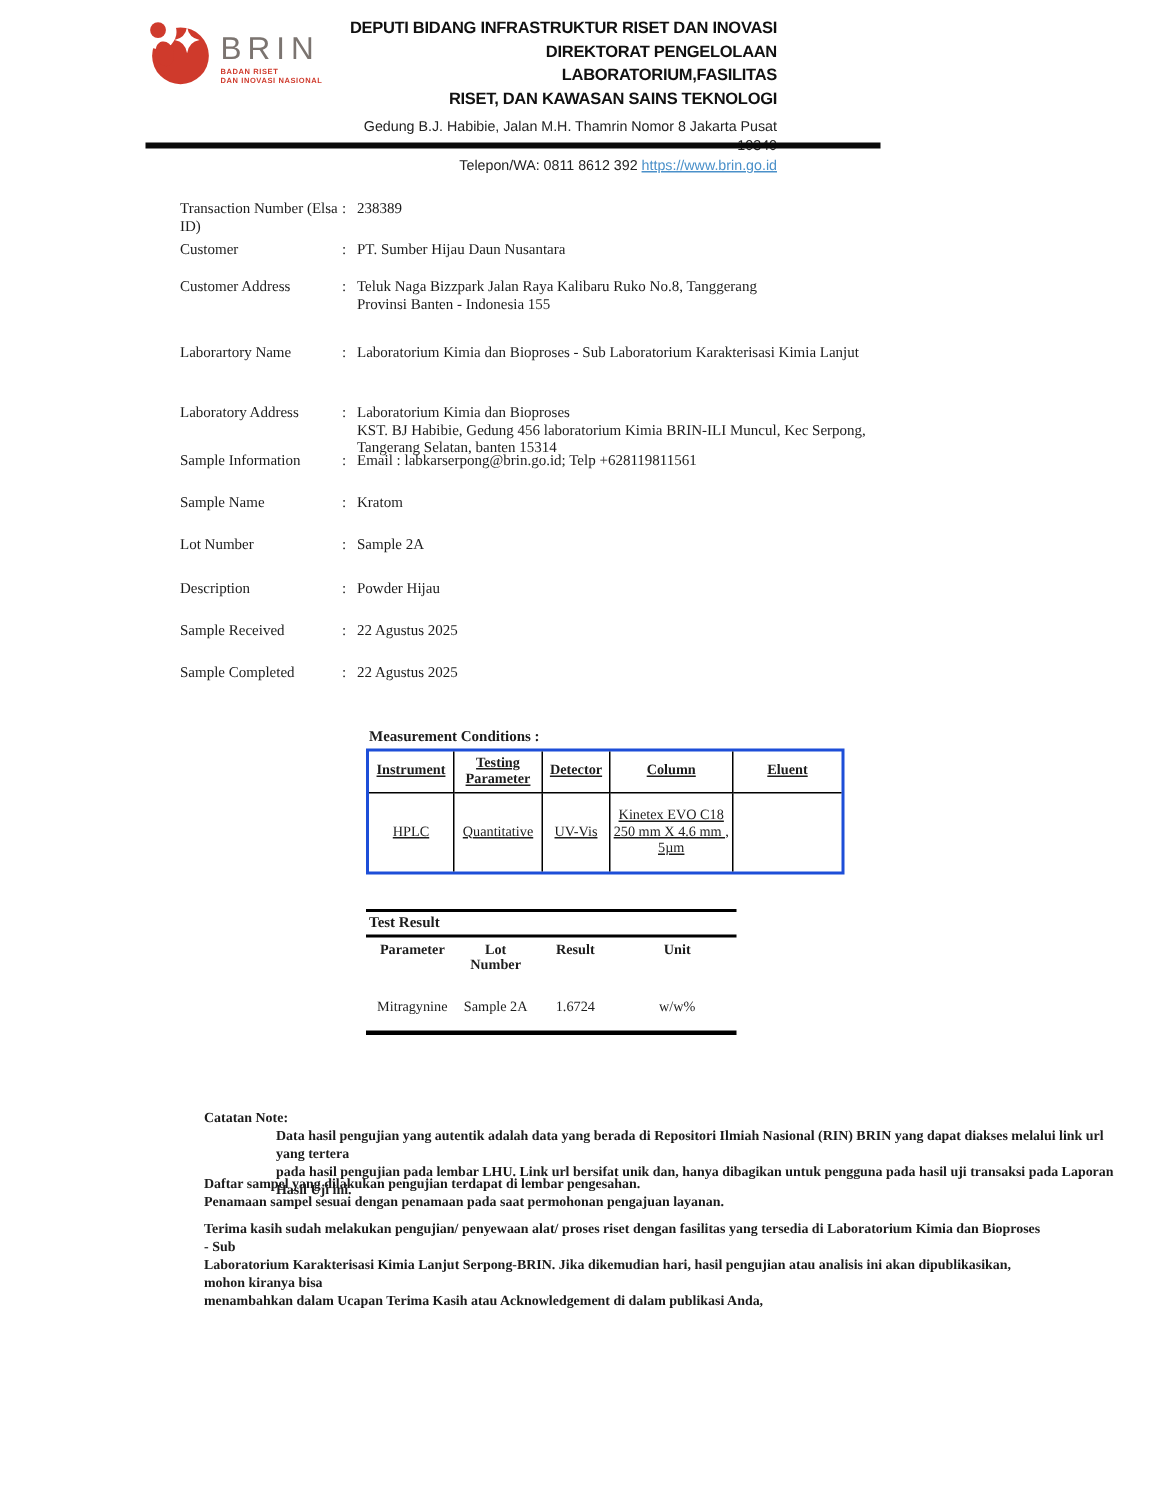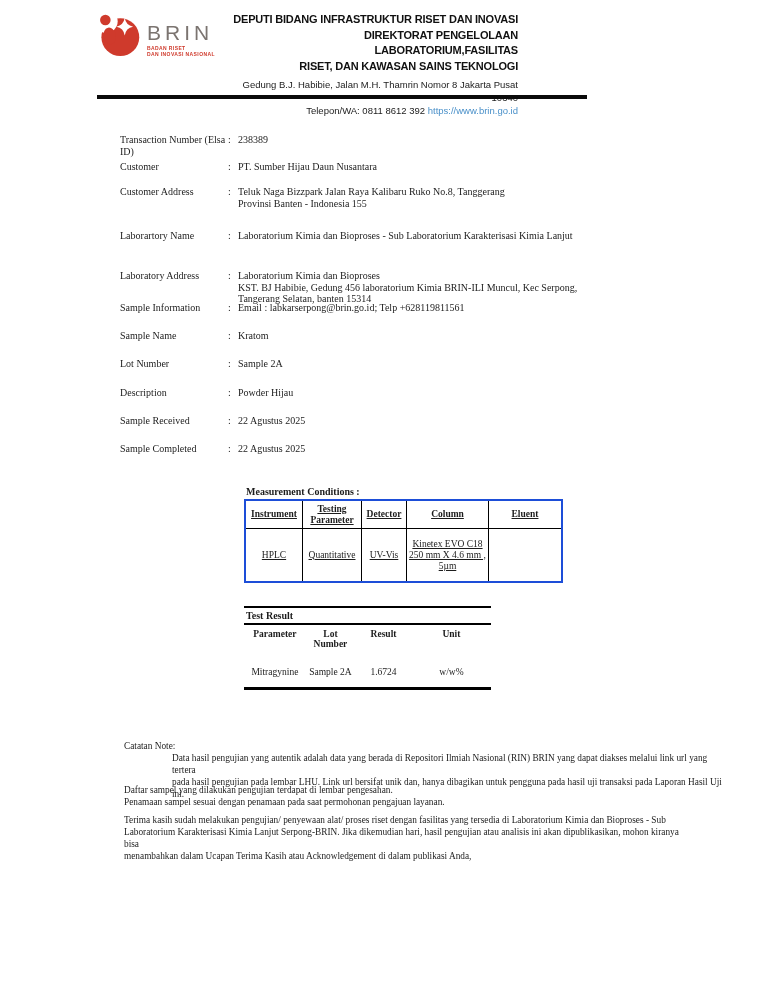--- a/index.html
+++ b/index.html
@@ -11,21 +11,21 @@
   .logo-icon{width:44px;height:44px;display:block;}
   .wordmark{margin-left:6px;margin-top:6px;font-family:"Liberation Sans",sans-serif;}
   .wordmark-text{font-size:21px;letter-spacing:4px;color:#7b7470;font-weight:400;line-height:20px;}
   .wordmark-tagline{margin-top:2px;font-size:5px;font-weight:700;color:#cf3a2c;
         letter-spacing:0.4px;line-height:6px;white-space:pre-line;text-transform:uppercase;}
   .org{position:absolute;left:222px;top:12px;width:296px;text-align:right;
         font-family:"Liberation Sans",sans-serif;}
   .org-bold{font-weight:700;font-size:11px;line-height:15.5px;letter-spacing:-0.2px;color:#111;}
   .org-small{font-size:9.5px;line-height:13px;color:#222;}
   .org-small:nth-of-type(4){margin-top:4px;}
-  .org a{color:#4a90c9;cursor:pointer;}
+  .org a{color:#4a90c9;text-decoration:underline;cursor:pointer;}
   .rule{position:absolute;left:97px;top:95px;width:490px;height:4px;background:#0a0a0a;}
 
   
   .frow{position:absolute;left:120px;width:560px;font-size:10px;line-height:11.5px;}
   .flabel{position:absolute;left:0;top:0;width:106px;}
   .fcolon{position:absolute;left:108px;top:0;}
   .fvalue{position:absolute;left:118px;top:0;width:430px;white-space:pre-line;}
 
   
   .mc-title{position:absolute;left:246px;top:486px;font-size:10px;font-weight:700;}
@@ -39,21 +39,21 @@
 
   
   .tr-box{position:absolute;left:244px;top:606px;width:247px;border-top:2px solid #000;border-bottom:3px solid #000;}
   .tr-title{font-size:10px;font-weight:700;padding:2px 0 2px 2px;border-bottom:2px solid #000;}
   .tr-grid{display:grid;grid-template-columns:25% 20% 23% 32%;}
   .tr-cell{text-align:center;font-size:9.5px;padding:4px 0;}
   .tr-head{font-weight:700;}
   .tr-data{padding-top:14px;padding-bottom:10px;font-family:Liberation Serif, serif;}
 
   
-  .note{position:absolute;left:124px;width:560px;font-size:9.3px;line-height:12px;white-space:pre-line;}
+  .note{position:absolute;left:136px;width:560px;font-size:9.3px;line-height:12px;white-space:pre-line;font-weight:bold;}
 </style>
 </head>
 <body>
 
 <div class="page">
 
   <div class="logo">
     <svg class="logo-icon" viewBox="0 0 100 100" aria-hidden="true">
       <circle cx="53" cy="55" r="43" fill="#cf3a2c"></circle>
       <circle cx="21" cy="19" r="26" fill="#ffffff"></circle>

